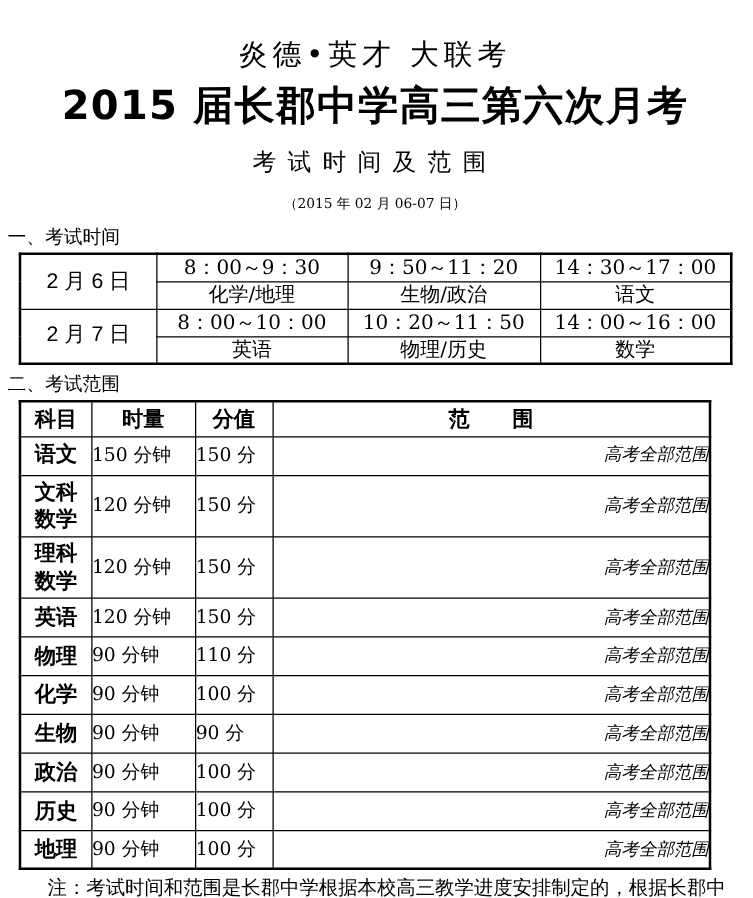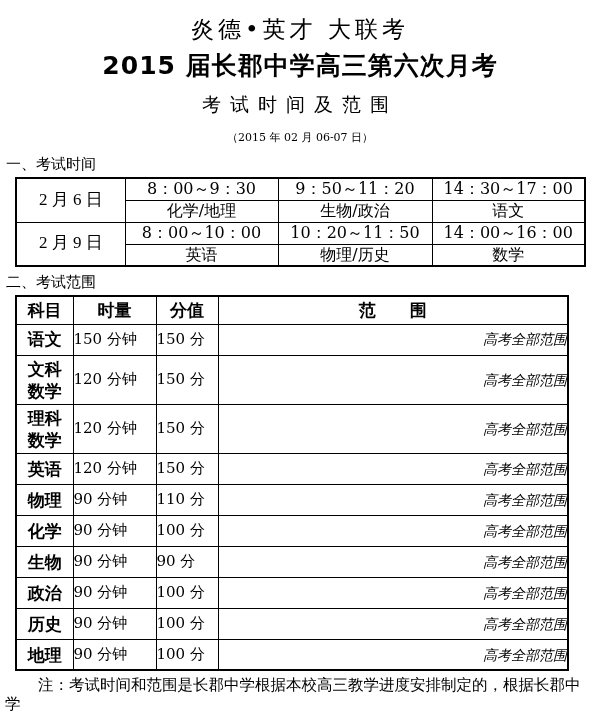--- a/index.html
+++ b/index.html
@@ -8,24 +8,24 @@
     width: 602px; height: 718px;
     background: #ffffff; color: #000000;
     font-family: "DejaVu Sans", sans-serif;
     overflow: hidden;
   }
   .page { padding: 6px 17px 0 15px; }
 
   .title-brand {
     font-family: "DejaVu Serif", serif;
     font-size: 23px; text-align: center;
-    letter-spacing: 4px; margin-top: 8px;
+    letter-spacing: 4px; margin-top: 22px;
   }
   .title-exam {
-    font-size: 25px; font-weight: bold; text-align: center;
+    font-size: 32px; font-weight: bold; text-align: center;
     letter-spacing: 1px; margin-top: 4px;
     font-family: "DejaVu Sans", sans-serif;
   }
   .title-sub {
     font-family: "DejaVu Serif", serif;
     font-size: 19px; text-align: center;
     letter-spacing: 9px; margin-top: 10px;
   }
   .title-date {
     font-family: "DejaVu Serif", serif;
@@ -34,21 +34,21 @@
   }
   .section-heading {
     font-size: 15px; margin: 3px 0 3px -9px;
   }
 
   table { border-collapse: collapse; width: 554px; table-layout: fixed; }
   td, th { border: 1.5px solid #000; padding: 0; }
   table.t1, table.t2 { border: 2px solid #000; }
 
   .t1 td { height: 22px; text-align: center; vertical-align: middle; line-height: 1.1; }
-  .t1 .date-cell   { font-family: Liberation Serif, serif; font-size: 17px; }
+  .t1 .date-cell   { font-family: Liberation Sans, sans-serif; font-size: 17px; }
   .t1 .time-cell   { font-family: "DejaVu Serif", serif; font-size: 16px; white-space: nowrap; }
   .t1 .subject-cell{ font-size: 16px; }
 
   .t2 { margin-top: 2px; }
   .t2 th {
     height: 28px; font-size: 17px; font-weight: 600;
     text-align: center; vertical-align: middle;
   }
   .t2 td { height: 31px; vertical-align: middle; line-height: 1.3; }
   .t2 .subj {
@@ -97,21 +97,21 @@
       <td class="time-cell">8：00～9：30</td>
       <td class="time-cell">9：50～11：20</td>
       <td class="time-cell">14：30～17：00</td>
     </tr>
     <tr>
       <td class="subject-cell">化学/地理</td>
       <td class="subject-cell">生物/政治</td>
       <td class="subject-cell">语文</td>
     </tr>
     <tr>
-      <td rowspan="2" class="date-cell">2 月 9 日</td>
+      <td rowspan="2" class="date-cell">2 月 7 日</td>
       <td class="time-cell">8：00～10：00</td>
       <td class="time-cell">10：20～11：50</td>
       <td class="time-cell">14：00～16：00</td>
     </tr>
     <tr>
       <td class="subject-cell">英语</td>
       <td class="subject-cell">物理/历史</td>
       <td class="subject-cell">数学</td>
     </tr>
   </tbody>

